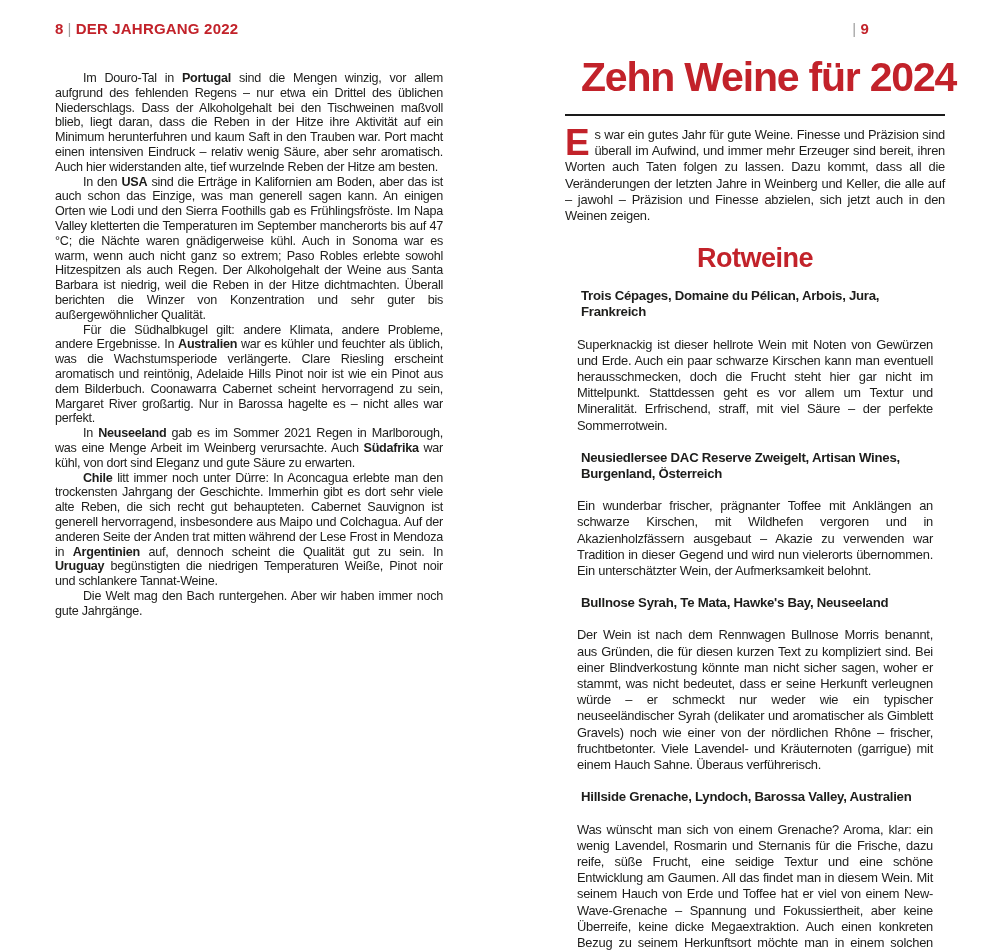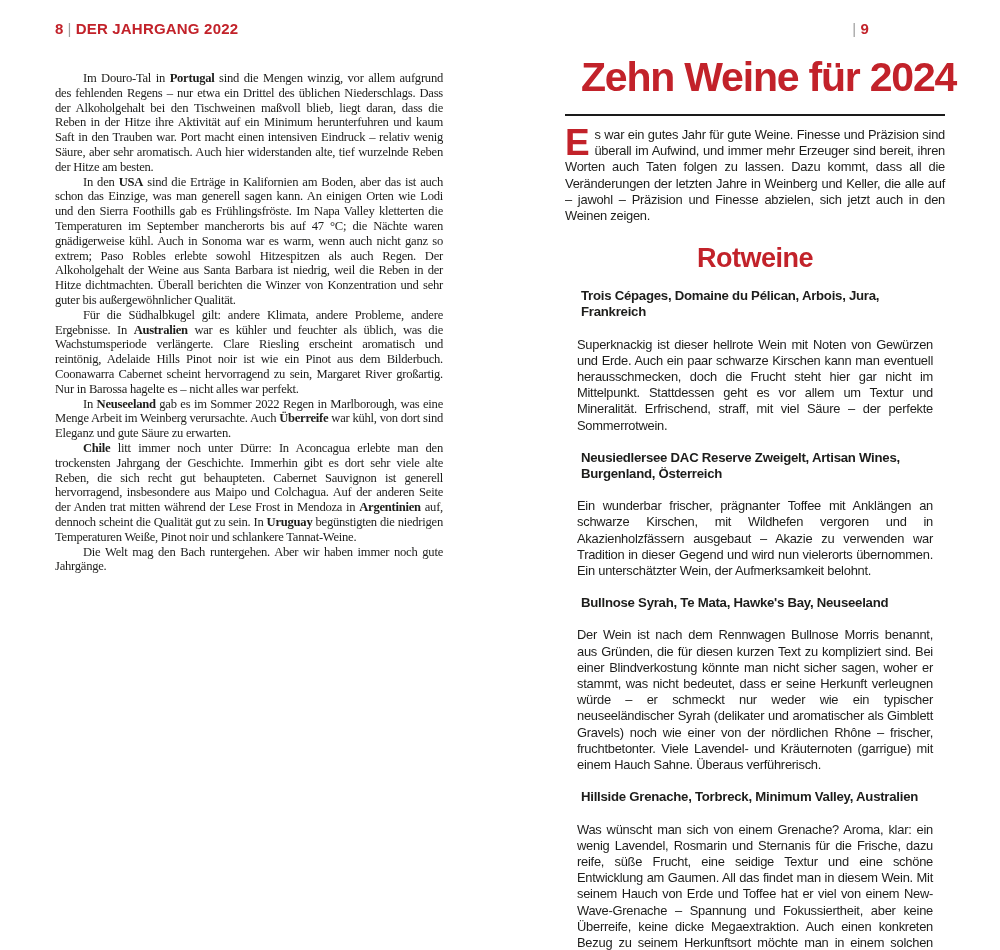--- a/index.html
+++ b/index.html
@@ -31,21 +31,21 @@
   
   .col-left{
     position:absolute;left:55px;top:71px;width:388px;
   }
   .col-left p.para{
     margin:0;
     font-size:12.6px;line-height:14.8px;
     letter-spacing:-0.25px;
     text-align:justify;
     text-indent:28px;
-    hyphens:auto;font-family:Liberation Serif, serif;-webkit-hyphens:auto;
+    hyphens:auto;-webkit-hyphens:auto;
   }
 
   
   .col-right{
     position:absolute;left:565px;top:40px;width:380px;
   }
   .main-title{
     margin:16px;
     font-size:41px;line-height:42px;
     font-weight:bold;color:var(--accent);
@@ -103,21 +103,21 @@
   </div>
 
   <div class="folio folio-right">
     <span class="folio-sep">|</span><span>9</span>
   </div>
 
   <div class="col-left">
     <p class="para"><span>Im Douro-Tal in </span><span class="seg-bold">Portugal</span><span> sind die Mengen winzig, vor allem aufgrund des fehlenden Regens – nur etwa ein Drittel des üblichen Niederschlags. Dass der Alkoholgehalt bei den Tischweinen maßvoll blieb, liegt daran, dass die Reben in der Hitze ihre Aktivität auf ein Minimum herunterfuhren und kaum Saft in den Trauben war. Port macht einen intensiven Eindruck – relativ wenig Säure, aber sehr aromatisch. Auch hier widerstanden alte, tief wurzelnde Reben der Hitze am besten.</span></p>
     <p class="para"><span>In den </span><span class="seg-bold">USA</span><span> sind die Erträge in Kalifornien am Boden, aber das ist auch schon das Einzige, was man generell sagen kann. An einigen Orten wie Lodi und den Sierra Foothills gab es Frühlingsfröste. Im Napa Valley kletterten die Temperaturen im September mancherorts bis auf 47 °C; die Nächte waren gnädigerweise kühl. Auch in Sonoma war es warm, wenn auch nicht ganz so extrem; Paso Robles erlebte sowohl Hitzespitzen als auch Regen. Der Alkoholgehalt der Weine aus Santa Barbara ist niedrig, weil die Reben in der Hitze dichtmachten. Überall berichten die Winzer von Konzentration und sehr guter bis außergewöhnlicher Qualität.</span></p>
     <p class="para"><span>Für die Südhalbkugel gilt: andere Klimata, andere Probleme, andere Ergebnisse. In </span><span class="seg-bold">Australien</span><span> war es kühler und feuchter als üblich, was die Wachstumsperiode verlängerte. Clare Riesling erscheint aromatisch und reintönig, Adelaide Hills Pinot noir ist wie ein Pinot aus dem Bilderbuch. Coonawarra Cabernet scheint hervorragend zu sein, Margaret River großartig. Nur in Barossa hagelte es – nicht alles war perfekt.</span></p>
-    <p class="para"><span>In </span><span class="seg-bold">Neuseeland</span><span> gab es im Sommer 2022 Regen in Marlborough, was eine Menge Arbeit im Weinberg verursachte. Auch </span><span class="seg-bold">Überreife</span><span> war kühl, von dort sind Eleganz und gute Säure zu erwarten.</span></p>
+    <p class="para"><span>In </span><span class="seg-bold">Neuseeland</span><span> gab es im Sommer 2021 Regen in Marlborough, was eine Menge Arbeit im Weinberg verursachte. Auch </span><span class="seg-bold">Südafrika</span><span> war kühl, von dort sind Eleganz und gute Säure zu erwarten.</span></p>
     <p class="para"><span class="seg-bold">Chile</span><span> litt immer noch unter Dürre: In Aconcagua erlebte man den trockensten Jahrgang der Geschichte. Immerhin gibt es dort sehr viele alte Reben, die sich recht gut behaupteten. Cabernet Sauvignon ist generell hervorragend, insbesondere aus Maipo und Colchagua. Auf der anderen Seite der Anden trat mitten während der Lese Frost in Mendoza in </span><span class="seg-bold">Argentinien</span><span> auf, dennoch scheint die Qualität gut zu sein. In </span><span class="seg-bold">Uruguay</span><span> begünstigten die niedrigen Temperaturen Weiße, Pinot noir und schlankere Tannat-Weine.</span></p>
     <p class="para"><span>Die Welt mag den Bach runtergehen. Aber wir haben immer noch gute Jahrgänge.</span></p>
   </div>
 
   <div class="col-right">
     <h1 class="main-title">Zehn Weine für 2024</h1>
     <div class="title-rule"></div>
 
     <p class="intro"><span class="dropcap">E</span><span>s war ein gutes Jahr für gute Weine. Finesse und Präzision sind überall im Aufwind, und immer mehr Erzeuger sind bereit, ihren Worten auch Taten folgen zu lassen. Dazu kommt, dass all die Veränderungen der letzten Jahre in Weinberg und Keller, die alle auf – jawohl – Präzision und Finesse abzielen, sich jetzt auch in den Weinen zeigen.</span></p>
 
@@ -132,21 +132,21 @@
       <p class="entry-heading">Neusiedlersee DAC Reserve Zweigelt, Artisan Wines, Burgenland, Österreich</p>
       <p class="entry-body"><span>Ein wunderbar frischer, prägnanter Toffee mit Anklängen an schwarze Kirschen, mit Wildhefen vergoren und in Akazienholzfässern ausgebaut – Akazie zu verwenden war Tradition in dieser Gegend und wird nun vielerorts übernommen. Ein unterschätzter Wein, der Aufmerksamkeit belohnt.</span></p>
     </div>
 
     <div class="entry">
       <p class="entry-heading">Bullnose Syrah, Te Mata, Hawke's Bay, Neuseeland</p>
       <p class="entry-body"><span>Der Wein ist nach dem Rennwagen Bullnose Morris benannt, aus Gründen, die für diesen kurzen Text zu kompliziert sind. Bei einer Blindverkostung könnte man nicht sicher sagen, woher er stammt, was nicht bedeutet, dass er seine Herkunft verleugnen würde – er schmeckt nur weder wie ein typischer neuseeländischer Syrah (delikater und aromatischer als Gimblett Gravels) noch wie einer von der nördlichen Rhône – frischer, fruchtbetonter. Viele Lavendel- und Kräuternoten </span><span class="seg-italic">(garrigue)</span><span> mit einem Hauch Sahne. Überaus verführerisch.</span></p>
     </div>
 
     <div class="entry">
-      <p class="entry-heading">Hillside Grenache, Torbreck, Minimum Valley, Australien</p>
+      <p class="entry-heading">Hillside Grenache, Lyndoch, Barossa Valley, Australien</p>
       <p class="entry-body"><span>Was wünscht man sich von einem Grenache? Aroma, klar: ein wenig Lavendel, Rosmarin und Sternanis für die Frische, dazu reife, süße Frucht, eine seidige Textur und eine schöne Entwicklung am Gaumen. All das findet man in diesem Wein. Mit seinem Hauch von Erde und Toffee hat er viel von einem New-Wave-Grenache – Spannung und Fokussiertheit, aber keine Überreife, keine dicke Megaextraktion. Auch einen konkreten Bezug zu seinem Herkunftsort möchte man in einem solchen Wein spüren, und dieser Ort liegt oberhalb der Stadt Lyndoch im Barossa Valley, wo Buschreben im Trockenanbau wachsen. Manche meinen, dass nur Trauben aus Trockenanbau das Terroir richtig ausdrücken können. Möglicherweise haben sie recht.</span></p>
     </div>
 
     <div class="entry">
       <p class="entry-heading">Barolo, Spannung Fenocchio, Piemont, Italien</p>
       <p class="entry-body"><span>Fenocchio ist ein unterschätzter Erzeuger in Barolo: Seine Weine sind stets elegant, raffiniert, konzentriert und auf großartige Weise lebendig. Er mag lange Maischestandzeiten in slawonischer Eiche und gehört damit ins traditionelle Lager, wenn solche Unterscheidungen überhaupt noch zählen. Auch Wildhefen machen einen Unterschied. Dieser »einfache« Barolo ist alles andere als einfach: Die Tannine sind perfekt integriert und eingehüllt in Aromen von Pfingstrosen, Erde, Blut (absolut barolotypisch) und Kräutern. Große Komplexität im Gewand von Schönheit und Grazie.</span></p>
     </div>
   </div>
 
 </div>

